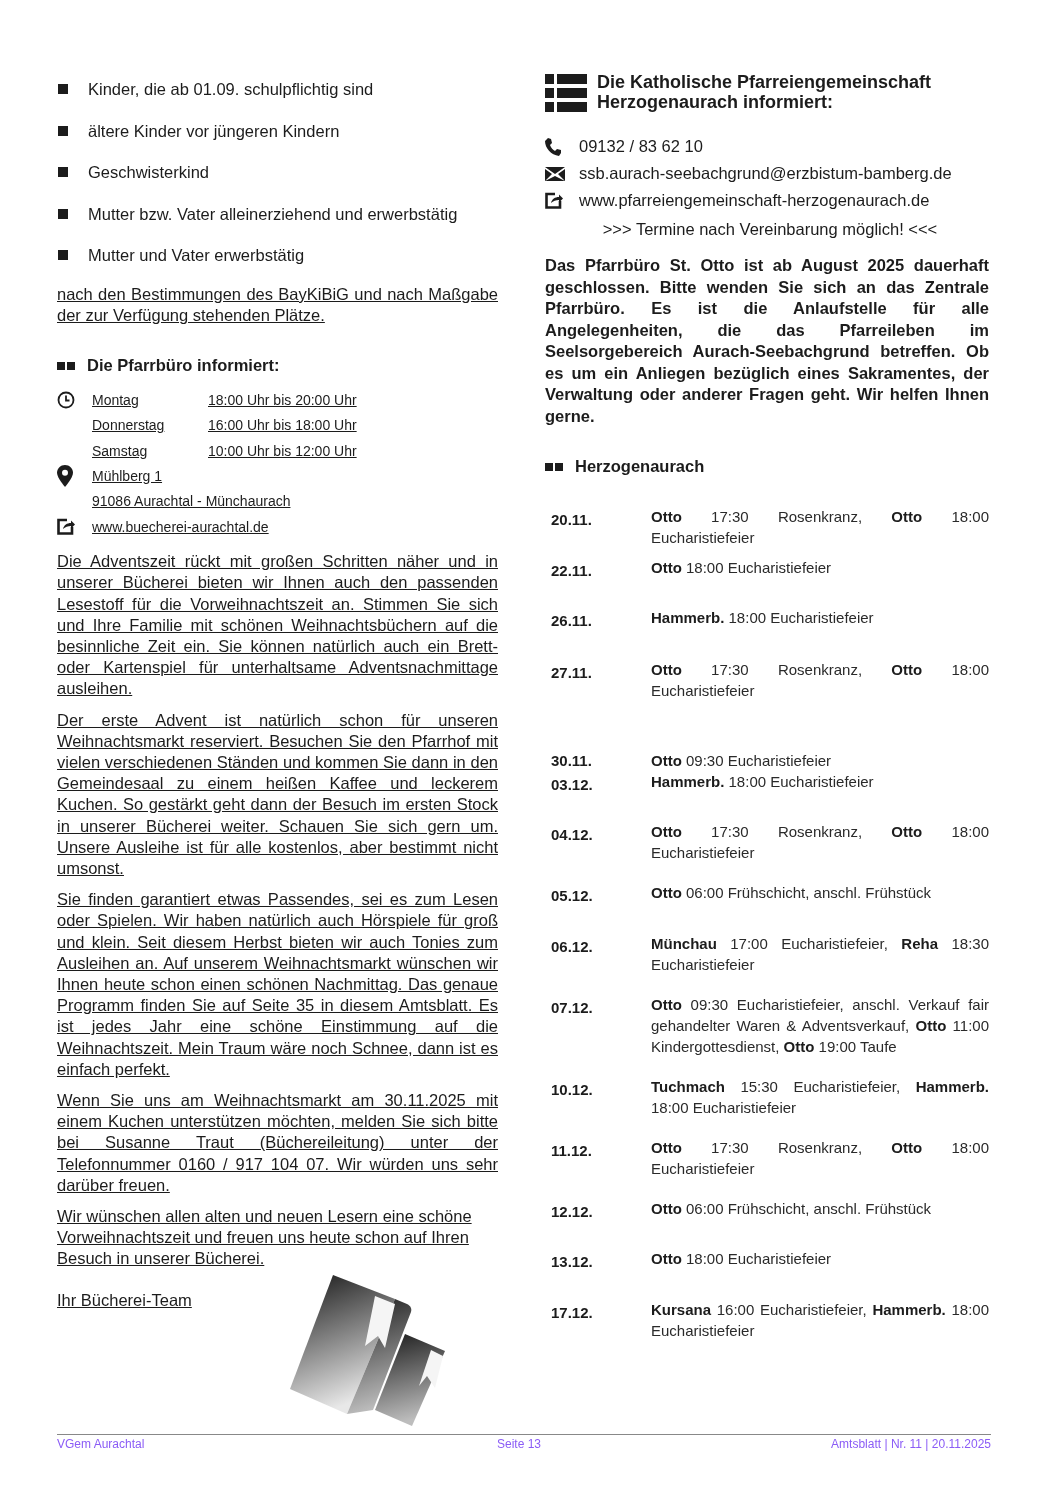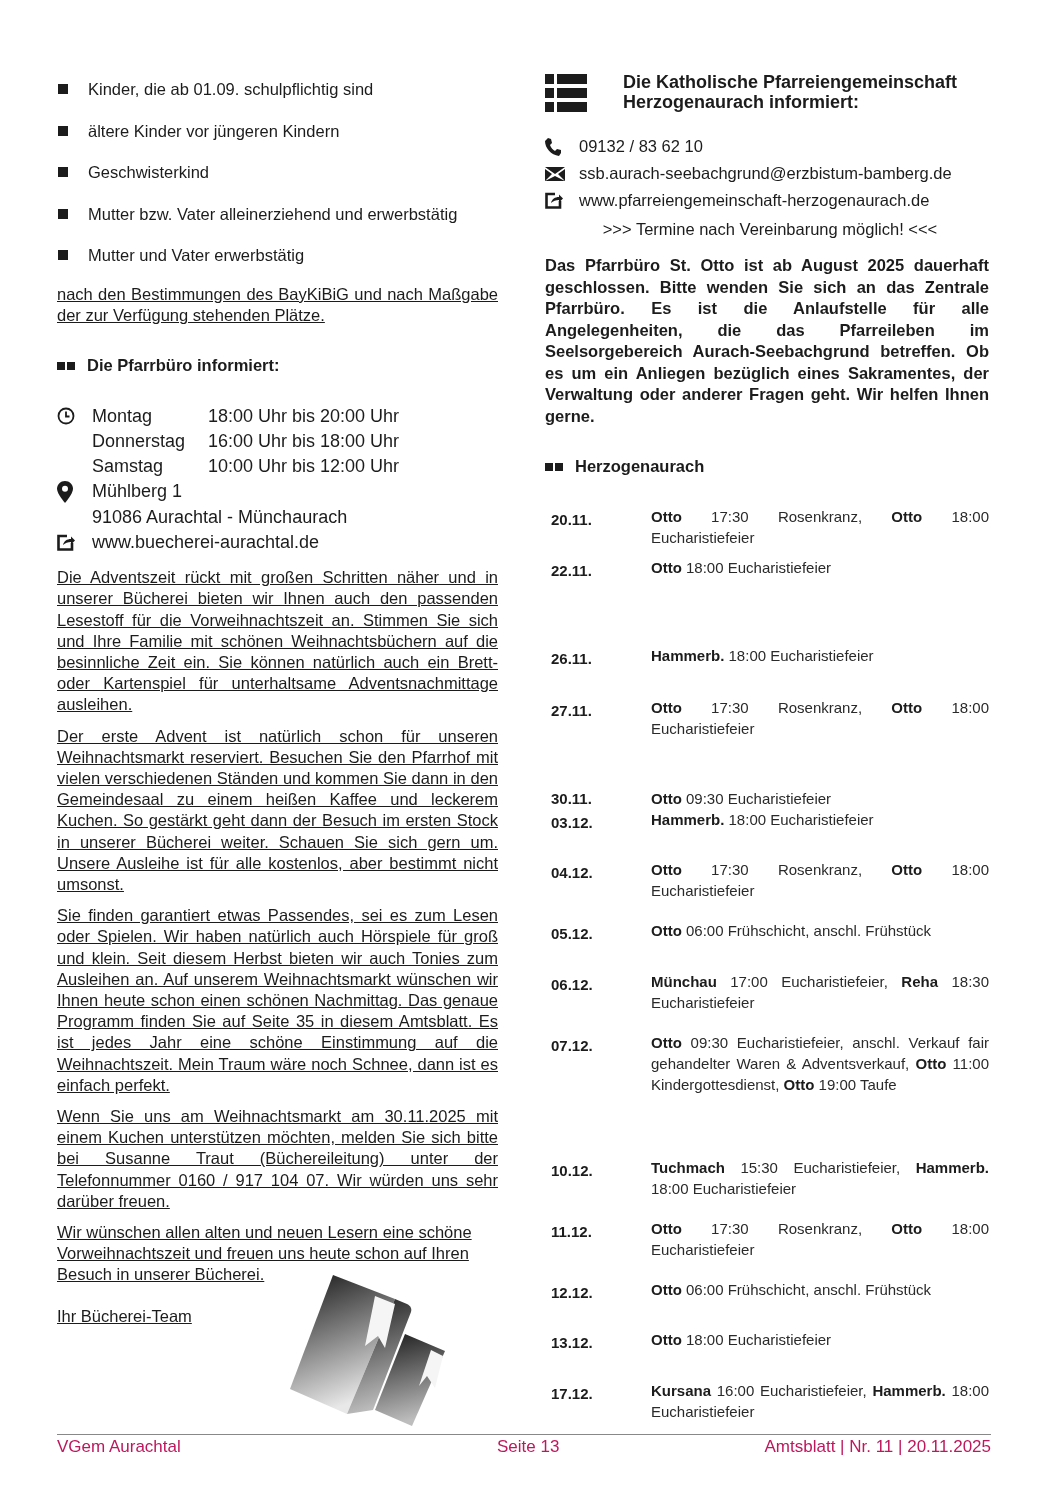--- a/index.html
+++ b/index.html
@@ -11,41 +11,41 @@
   .bullet-list { list-style: none; margin: 0; padding: 0; }
   .bullet-list li { position: relative; padding-left: 31px; font-size: 16.5px; height: 41.6px; line-height: 22px; }
   .bullet-list li .sq { position: absolute; left: 1px; top: 6px; width: 10px; height: 10px; background: #1c1c1c; }
 
   p.body { font-size: 16.5px; line-height: 21.2px; margin: 0 0 10px 0; text-align: justify; text-decoration: underline; }
 
   .sec-head { display: flex; align-items: center; font-weight: bold; font-size: 16.5px; margin-top: 30px; }
   .sec-head .dsq { display: inline-flex; gap: 2px; margin-right: 12px; }
   .sec-head .dsq span { width: 8px; height: 8px; background: #1c1c1c; display: inline-block; }
 
-  .hours { margin-top: 28px; font-size: 18px; }
+  .hours { margin-top: 12px; font-size: 14px; text-decoration: underline; }
   .hrow { display: flex; align-items: center; height: 25.3px; }
   .hrow .ico { width: 35px; display: flex; align-items: center; }
   .hrow .day { width: 116px; }
 
-  .contact-head { display: flex; align-items: flex-start; gap: 26px; }
+  .contact-head { display: flex; align-items: flex-start; }
   .contact-head .logo { width: 42px; height: 40px; margin-right: 10px; margin-top: 1px; }
   .contact-head .title { font-weight: bold; font-size: 18px; line-height: 20px; }
   .crow { display: flex; align-items: center; height: 27px; font-size: 16.5px; }
   .crow .ico { width: 34px; display: flex; align-items: center; }
   .termine { text-align: center; font-size: 16.5px; margin-top: 6px; margin-bottom: 16px; padding-left: 6px; }
   p.bold { font-weight: bold; font-size: 16.5px; line-height: 21.5px; text-align: justify; margin: 0; }
 
   .services { margin-top: 30px; }
   .svc { display: flex; font-size: 15px; line-height: 21px; color: #2a2a2a; }
   .svc .date { width: 100px; font-weight: bold; padding-left: 6px; padding-top: 3px; font-size: 15px; color: #1c1c1c; }
   .svc .desc { width: 338px; text-align: justify; }
   .svc .desc b { color: #1c1c1c; }
 
   .footer-line { position: absolute; left: 57px; top: 1434px; width: 934px; height: 1px; background: #888; }
-  .footer { position: absolute; top: 1437px; font-size: 17px; color: #be185d; }
+  .footer { position: absolute; top: 1437px; font-size: 12px; color: #8b5cf6; }
   .books { position: absolute; left: 285px; top: 1268px; width: 170px; height: 165px; }
 </style>
 </head>
 <body>
 
 <div class="col-left">
   <ul class="bullet-list">
     <li><span class="sq"></span><span>Kinder, die ab 01.09. schulpflichtig sind</span></li>
     <li><span class="sq"></span><span>ältere Kinder vor jüngeren Kindern</span></li>
     <li><span class="sq"></span><span>Geschwisterkind</span></li>
@@ -197,21 +197,21 @@
 
   <div class="services" id="services">
       <div class="svc" style="height: 50.5px;">
         <div class="date">20.11.</div>
         <div class="desc"><b>Otto</b><span> 17:30 Rosenkranz, </span><b>Otto</b><span> 18:00 Eucharistiefeier</span></div>
       </div>
       <div class="svc" style="height: 50.5px;">
         <div class="date">22.11.</div>
         <div class="desc"><b>Otto</b><span> 18:00 Eucharistiefeier</span></div>
       </div>
-      <div class="svc" style="height: 52px; margin-top: 38px;">
+      <div class="svc" style="height: 52px;">
         <div class="date">26.11.</div>
         <div class="desc"><b>Hammerb.</b><span> 18:00 Eucharistiefeier</span></div>
       </div>
       <div class="svc" style="height: 61px;">
         <div class="date">27.11.</div>
         <div class="desc"><b>Otto</b><span> 17:30 Rosenkranz, </span><b>Otto</b><span> 18:00 Eucharistiefeier</span></div>
       </div>
       <div class="svc" style="height: 50.5px; align-items: flex-end;">
         <div class="date">30.11.</div>
         <div class="desc"><b>Otto</b><span> 09:30 Eucharistiefeier</span></div>
@@ -229,21 +229,21 @@
         <div class="desc"><b>Otto</b><span> 06:00 Frühschicht, anschl. Frühstück</span></div>
       </div>
       <div class="svc" style="height: 61px;">
         <div class="date">06.12.</div>
         <div class="desc"><b>Münchau</b><span> 17:00 Eucharistiefeier, </span><b>Reha</b><span> 18:30 Eucharistiefeier</span></div>
       </div>
       <div class="svc" style="height: 82px;">
         <div class="date">07.12.</div>
         <div class="desc"><b>Otto</b><span> 09:30 Eucharistiefeier, anschl. Verkauf fair gehandelter Waren &amp; Adventsverkauf, </span><b>Otto</b><span> 11:00 Kindergottesdienst, </span><b>Otto</b><span> 19:00 Taufe</span></div>
       </div>
-      <div class="svc" style="height: 61px; margin-top: 43px;">
+      <div class="svc" style="height: 61px;">
         <div class="date">10.12.</div>
         <div class="desc"><b>Tuchmach</b><span> 15:30 Eucharistiefeier, </span><b>Hammerb.</b><span> 18:00 Eucharistiefeier</span></div>
       </div>
       <div class="svc" style="height: 61px;">
         <div class="date">11.12.</div>
         <div class="desc"><b>Otto</b><span> 17:30 Rosenkranz, </span><b>Otto</b><span> 18:00 Eucharistiefeier</span></div>
       </div>
       <div class="svc" style="height: 50.5px;">
         <div class="date">12.12.</div>
         <div class="desc"><b>Otto</b><span> 06:00 Frühschicht, anschl. Frühstück</span></div>

